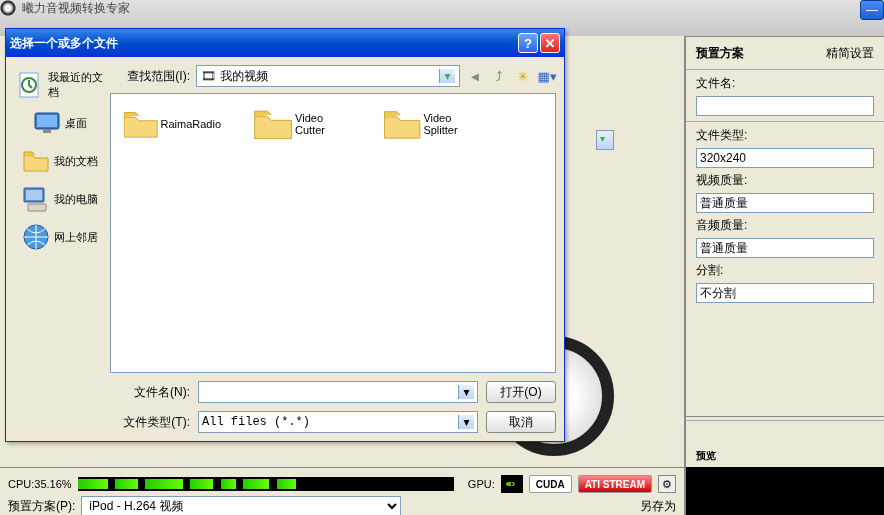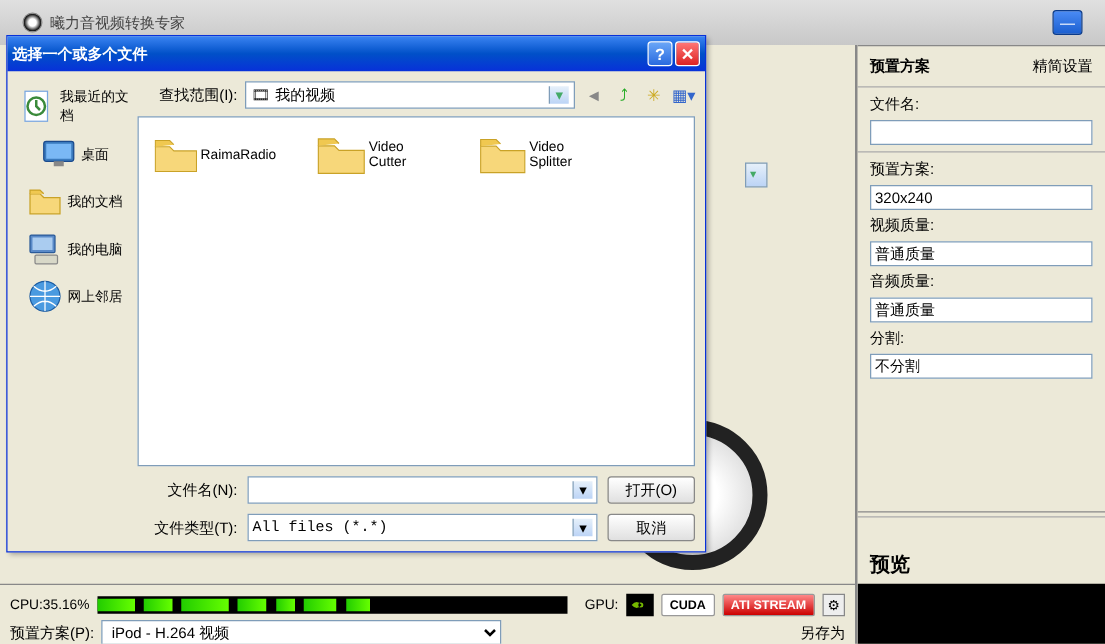--- a/index.html
+++ b/index.html
@@ -1,35 +1,35 @@
 <!DOCTYPE html>
 <html><head>
 <meta charset="utf-8">
 <style>
 * { box-sizing: border-box; margin: 0; padding: 0; font-family: "Microsoft YaHei", SimSun, Tahoma, sans-serif; }
 body { width: 884px; height: 515px; background: #ece9d8; overflow: hidden; position: relative; }
 
 
-.app-titlebar { height: 36px; background: linear-gradient(#e0e0e0,#c8c8c8); display: flex; align-items: center; padding: 0 18px; font-size: 12px; color: #444; }
+.app-titlebar { height: 36px; background: linear-gradient(#e0e0e0,#c8c8c8); display: flex; padding: 0 0; font-size: 12px; color: #444; }
 .app-logo { width:16px; height:16px; border-radius:50%; background: radial-gradient(circle,#fff 30%,#000 70%); margin-right:6px; border:1px solid #888;}
 .win-ctrl { margin-left:auto; display:flex; gap:2px;}
 .win-btn { width:24px; height:20px; background: linear-gradient(#4a8bf5,#1b5fd0); border:1px solid #0a3a8a; border-radius:3px; color:#fff; font-size:12px; display:flex; align-items:center; justify-content:center;}
 
 .main-body { display:flex; height: calc(100% - 24px); position:relative;}
 .left-area { flex:1; background:#ece9d8; position:relative; border-right:2px solid #888;}
 .right-panel { width:198px; background:#ece9d8; display:flex; flex-direction:column; border-top:1px solid #888;}
 
 
 .rp-head { display:flex; justify-content:space-between; padding:8px 10px 4px; font-size:12px;}
 .rp-head b { font-weight:bold;}
 .rp-row { padding:2px 10px; font-size:12px;}
 .rp-sep { border-top:1px solid #aaa; margin:3px 0;}
 .rp-input { width:100%; height:20px; border:1px solid #7f9db9; background:#fff; font-size:12px; padding:0 3px;}
 .rp-preview { margin-top:auto; border-top:1px solid #888;}
-.rp-preview-h { padding:4px 10px; font-size:16px; font-weight:bold;margin-top:24px;}
+.rp-preview-h { padding:4px 10px; font-size:10px; font-weight:bold;margin-top:24px;}
 .rp-preview-b { height:60px; background:#000; margin:0;}
 
 
 .bg-dropdown { position:absolute; top:94px; right:70px; width:18px;height:20px; border:1px solid #7f9db9; background:linear-gradient(#e6f0fa,#bcd4f6); }
 .bg-dropdown::after{content:"▾"; font-size:10px; position:absolute; left:3px; top:2px; color:#4a6;}
 .bg-circle { position:absolute; width:120px;height:120px; border-radius:50%; border:12px solid #222; top:300px; right:70px; background:radial-gradient(circle,#fff 30%,#ccc);}
 .bottom-strip { position:absolute; left:0; right:0; bottom:0; height:60px; border-top:1px solid #888; background:#ece9d8; padding:4px 8px; font-size:11px;}
 .cpu-row { display:flex; align-items:center; gap:6px; height:24px;}
 .cpu-bar { flex:1; height:14px; background:#000; position:relative; margin-right:8px;}
 .cpu-seg { position:absolute; top:2px; bottom:2px; background:linear-gradient(90deg,#2c0,#6f0);}
@@ -121,21 +121,21 @@
 
   <div class="right-panel">
     <div class="rp-head">
       <b>预置方案</b>
       <span>精简设置</span>
     </div>
     <div class="rp-sep"></div>
     <div class="rp-row">文件名:</div>
     <div class="rp-row"><input class="rp-input" style=""></div>
     <div class="rp-sep"></div>
-    <div class="rp-row">预置方案:</div>
+    <div class="rp-row">文件类型:</div>
     <div class="rp-row"><input class="rp-input" value="320x240" style=""></div>
     <div class="rp-row">视频质量:</div>
     <div class="rp-row"><input class="rp-input" value="普通质量" style=""></div>
     <div class="rp-row">音频质量:</div>
     <div class="rp-row"><input class="rp-input" value="普通质量" style=""></div>
     <div class="rp-row">分割:</div>
     <div class="rp-row"><input class="rp-input" value="不分割" style=""></div>
     <div class="rp-preview">
       <div class="rp-sep"></div>
       <div class="rp-preview-h">预览</div>

